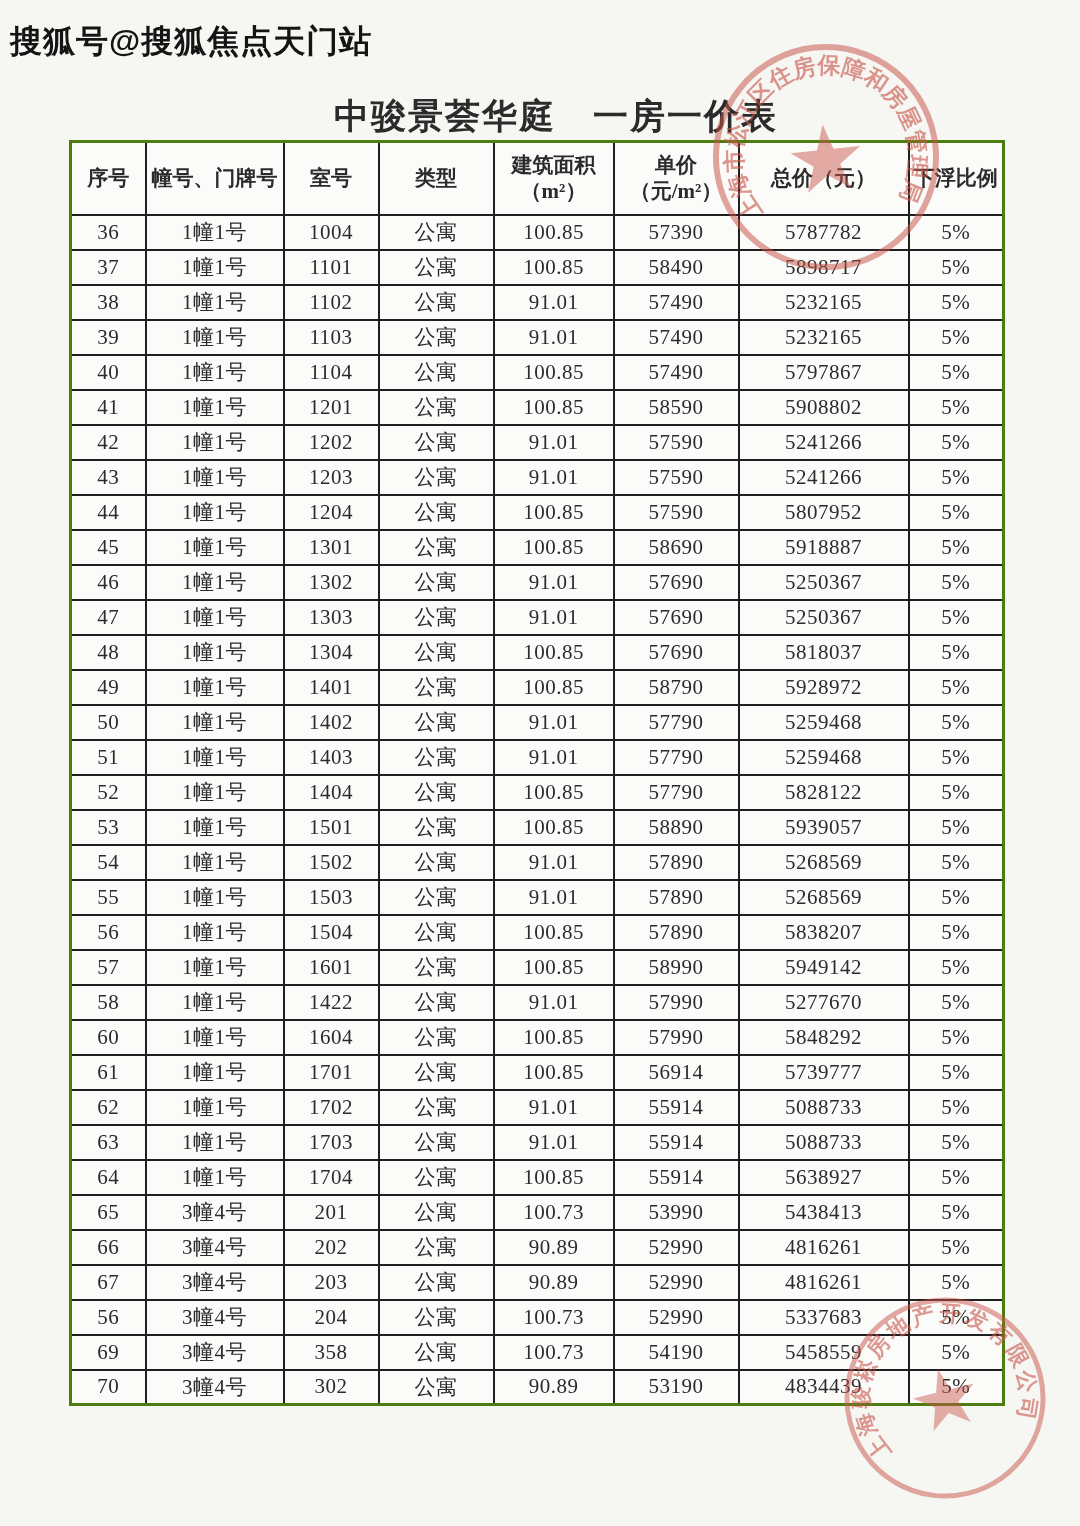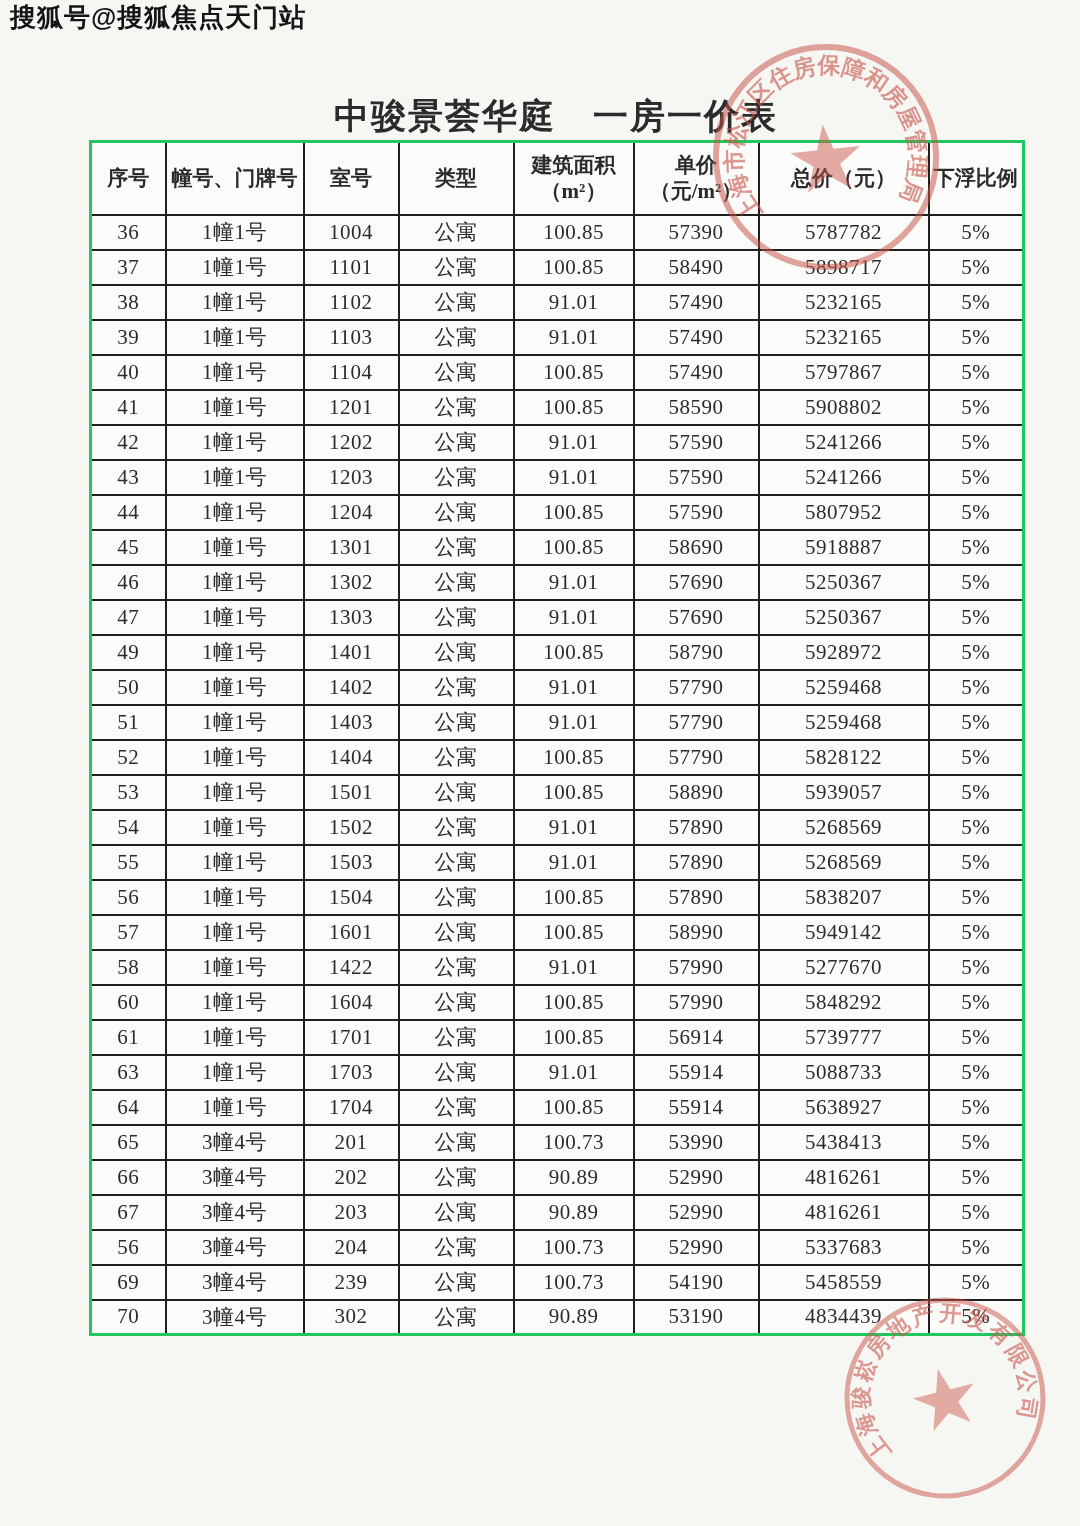--- a/index.html
+++ b/index.html
@@ -6,23 +6,23 @@
   html, body { width: 1080px; height: 1526px; }
   body {
     position: relative;
     background: #f6f6f3;
     font-family: "Liberation Serif", "DejaVu Serif", serif;
     color: #2b2b2b;
     overflow: hidden;
   }
   .watermark {
     position: absolute;
-    left: 10px; top: 0;
+    left: 10px; top: 20px;
     font-family: "Liberation Sans", "DejaVu Sans", sans-serif;
-    font-size: 26px;
+    font-size: 32px;
     font-weight: bold;
     color: #141414;
     letter-spacing: 1px;
   }
   .doc-title {
     position: absolute;
     top: 93px;
     left: 556px;
     transform: translateX(-50%);
     font-size: 35px;
@@ -51,21 +51,21 @@
     height: 73px;
     font-weight: bold;
     line-height: 1.25;
     padding: 2px 4px;
   }
   table.price-table td {
     height: 35px;
     padding: 0 2px;
     letter-spacing: 0.5px;
   }
-  table.price-table { border: 3px solid #22c55e; margin-left: 20px; }
+  table.price-table { border: 3px solid #4d7c0f; }
   col.c-seq   { width: 75px; }
   col.c-bldg  { width: 138px; }
   col.c-room  { width: 95px; }
   col.c-type  { width: 115px; }
   col.c-area  { width: 120px; }
   col.c-unit  { width: 125px; }
   col.c-total { width: 170px; }
   col.c-disc  { width: 95px; }
   .stamp {
     position: absolute;
@@ -225,20 +225,30 @@
         <td>47</td>
         <td>1幢1号</td>
         <td>1303</td>
         <td>公寓</td>
         <td>91.01</td>
         <td>57690</td>
         <td>5250367</td>
         <td>5%</td>
       </tr>
       <tr>
+        <td>48</td>
+        <td>1幢1号</td>
+        <td>1304</td>
+        <td>公寓</td>
+        <td>100.85</td>
+        <td>57690</td>
+        <td>5818037</td>
+        <td>5%</td>
+      </tr>
+      <tr>
         <td>49</td>
         <td>1幢1号</td>
         <td>1401</td>
         <td>公寓</td>
         <td>100.85</td>
         <td>58790</td>
         <td>5928972</td>
         <td>5%</td>
       </tr>
       <tr>
@@ -342,20 +352,30 @@
         <td>5%</td>
       </tr>
       <tr>
         <td>61</td>
         <td>1幢1号</td>
         <td>1701</td>
         <td>公寓</td>
         <td>100.85</td>
         <td>56914</td>
         <td>5739777</td>
+        <td>5%</td>
+      </tr>
+      <tr>
+        <td>62</td>
+        <td>1幢1号</td>
+        <td>1702</td>
+        <td>公寓</td>
+        <td>91.01</td>
+        <td>55914</td>
+        <td>5088733</td>
         <td>5%</td>
       </tr>
       <tr>
         <td>63</td>
         <td>1幢1号</td>
         <td>1703</td>
         <td>公寓</td>
         <td>91.01</td>
         <td>55914</td>
         <td>5088733</td>
@@ -407,21 +427,21 @@
         <td>204</td>
         <td>公寓</td>
         <td>100.73</td>
         <td>52990</td>
         <td>5337683</td>
         <td>5%</td>
       </tr>
       <tr>
         <td>69</td>
         <td>3幢4号</td>
-        <td>239</td>
+        <td>358</td>
         <td>公寓</td>
         <td>100.73</td>
         <td>54190</td>
         <td>5458559</td>
         <td>5%</td>
       </tr>
       <tr>
         <td>70</td>
         <td>3幢4号</td>
         <td>302</td>

